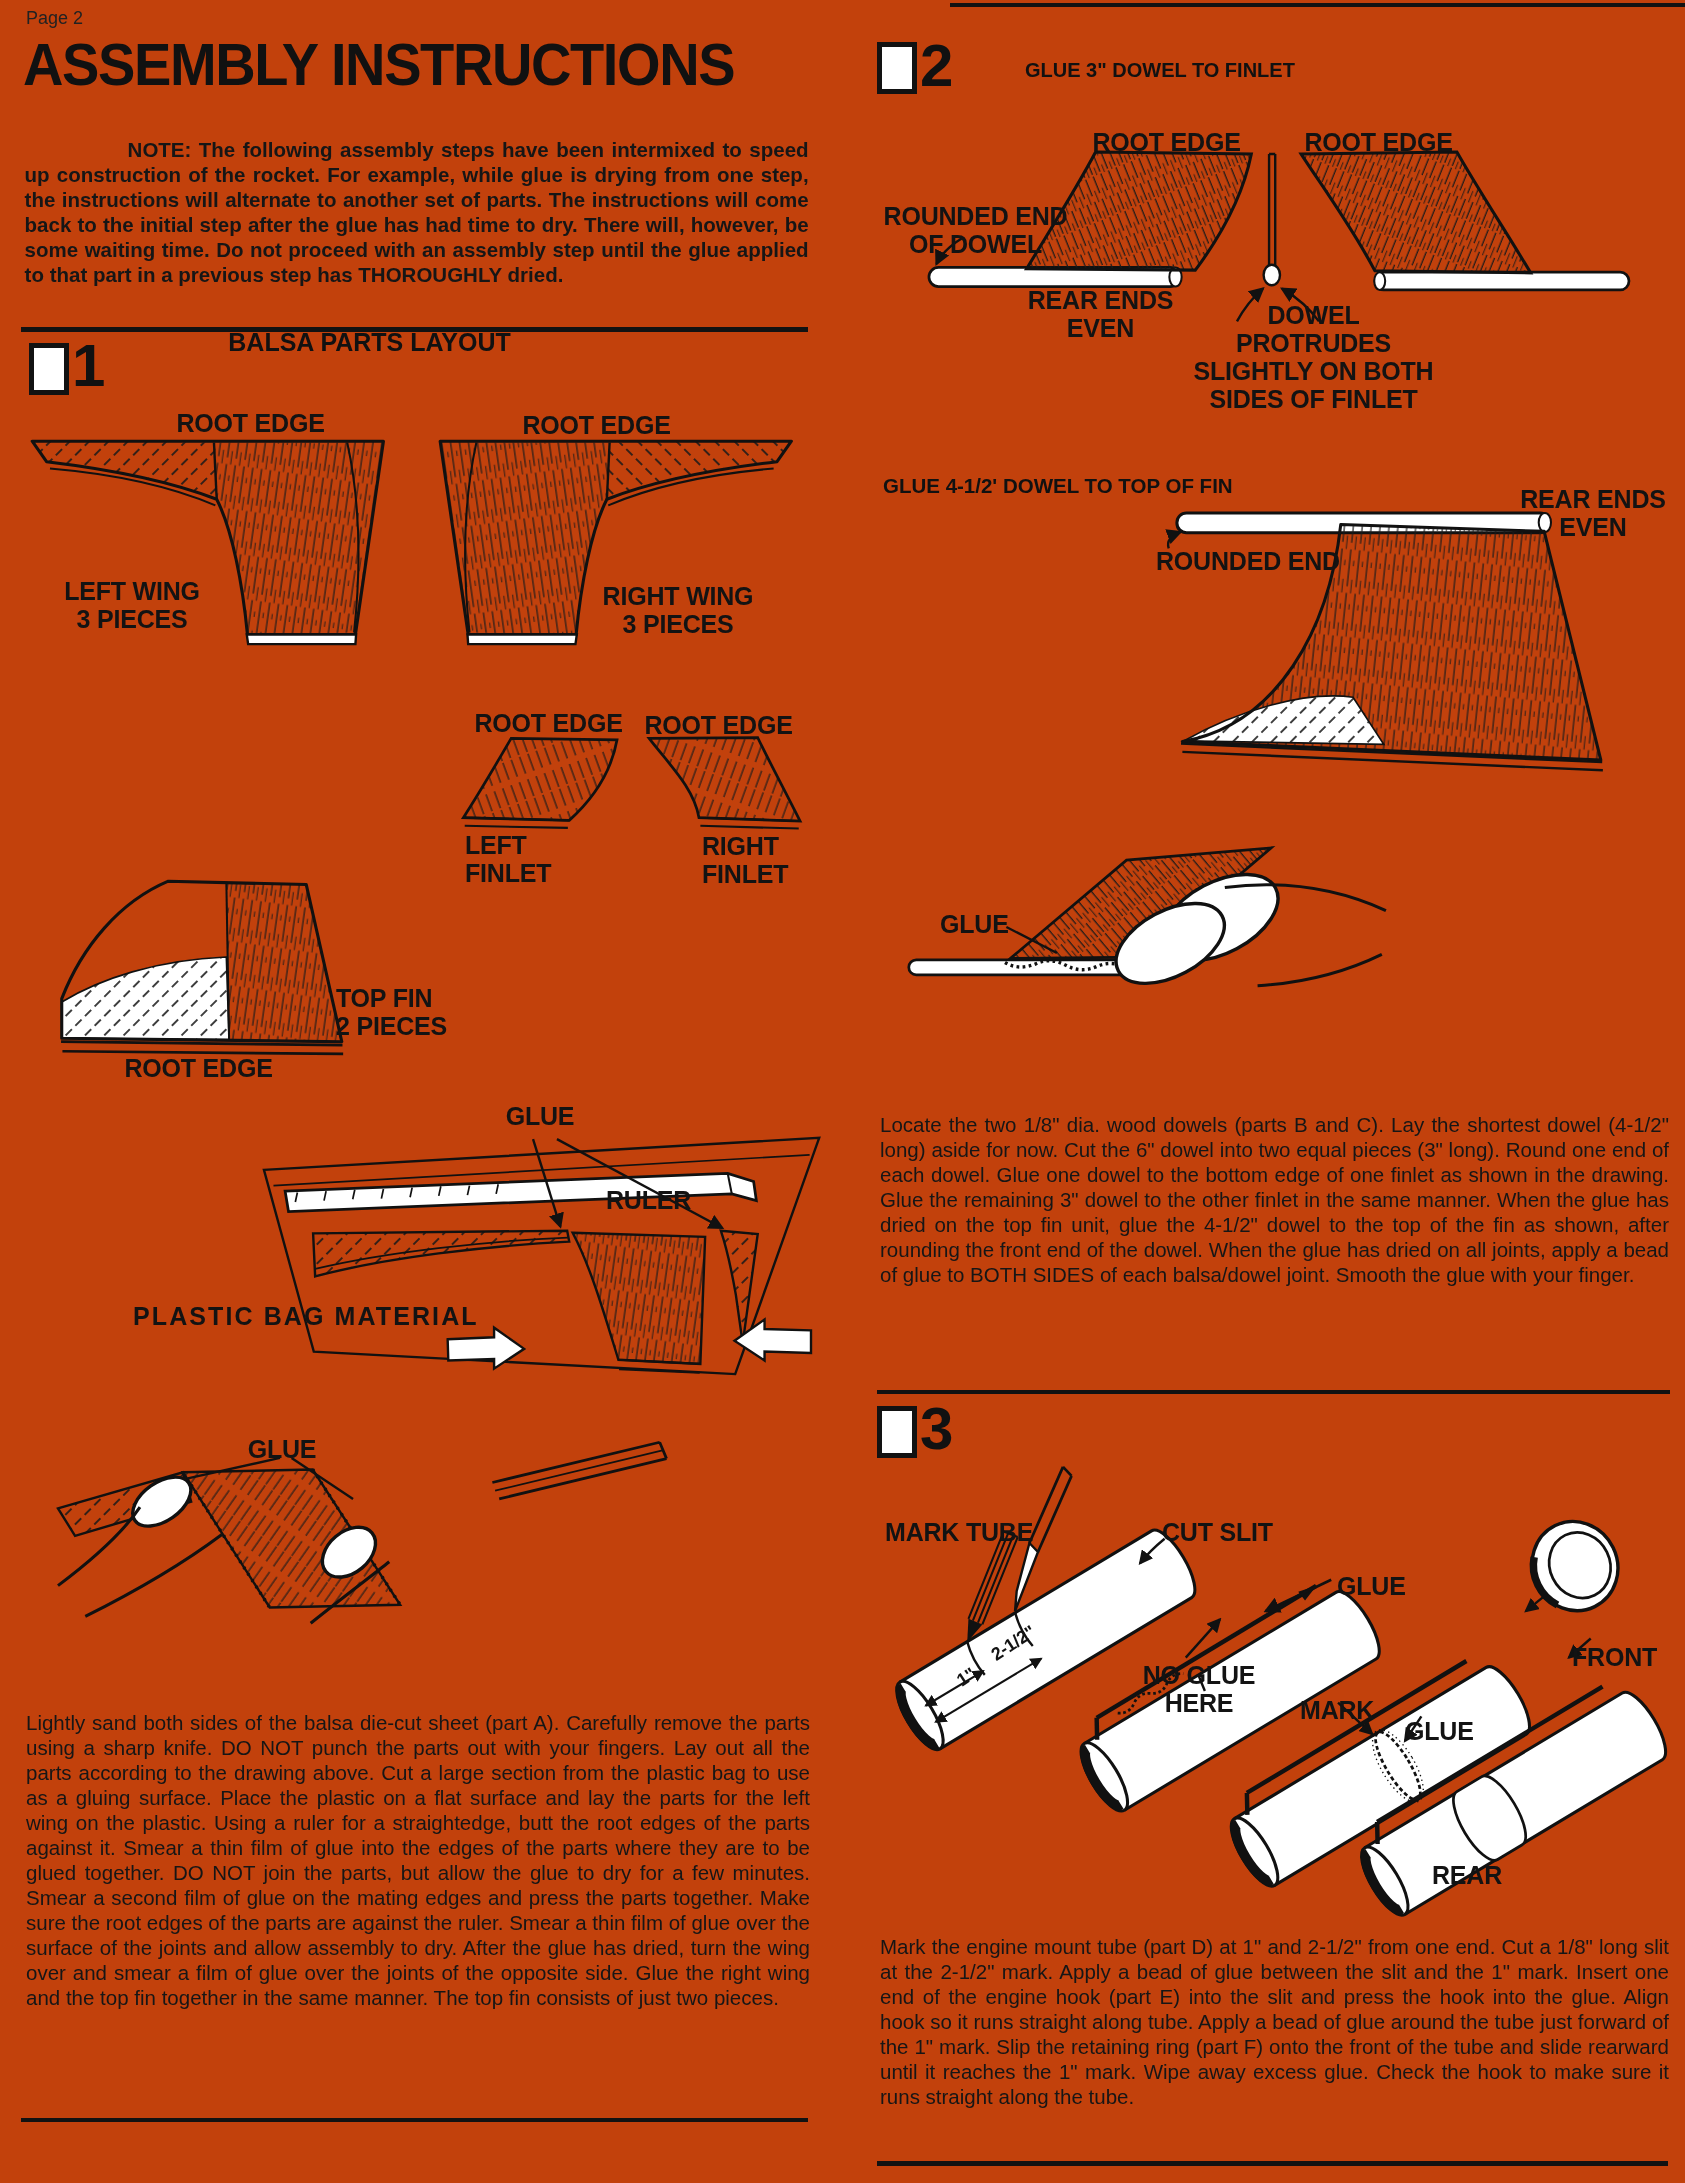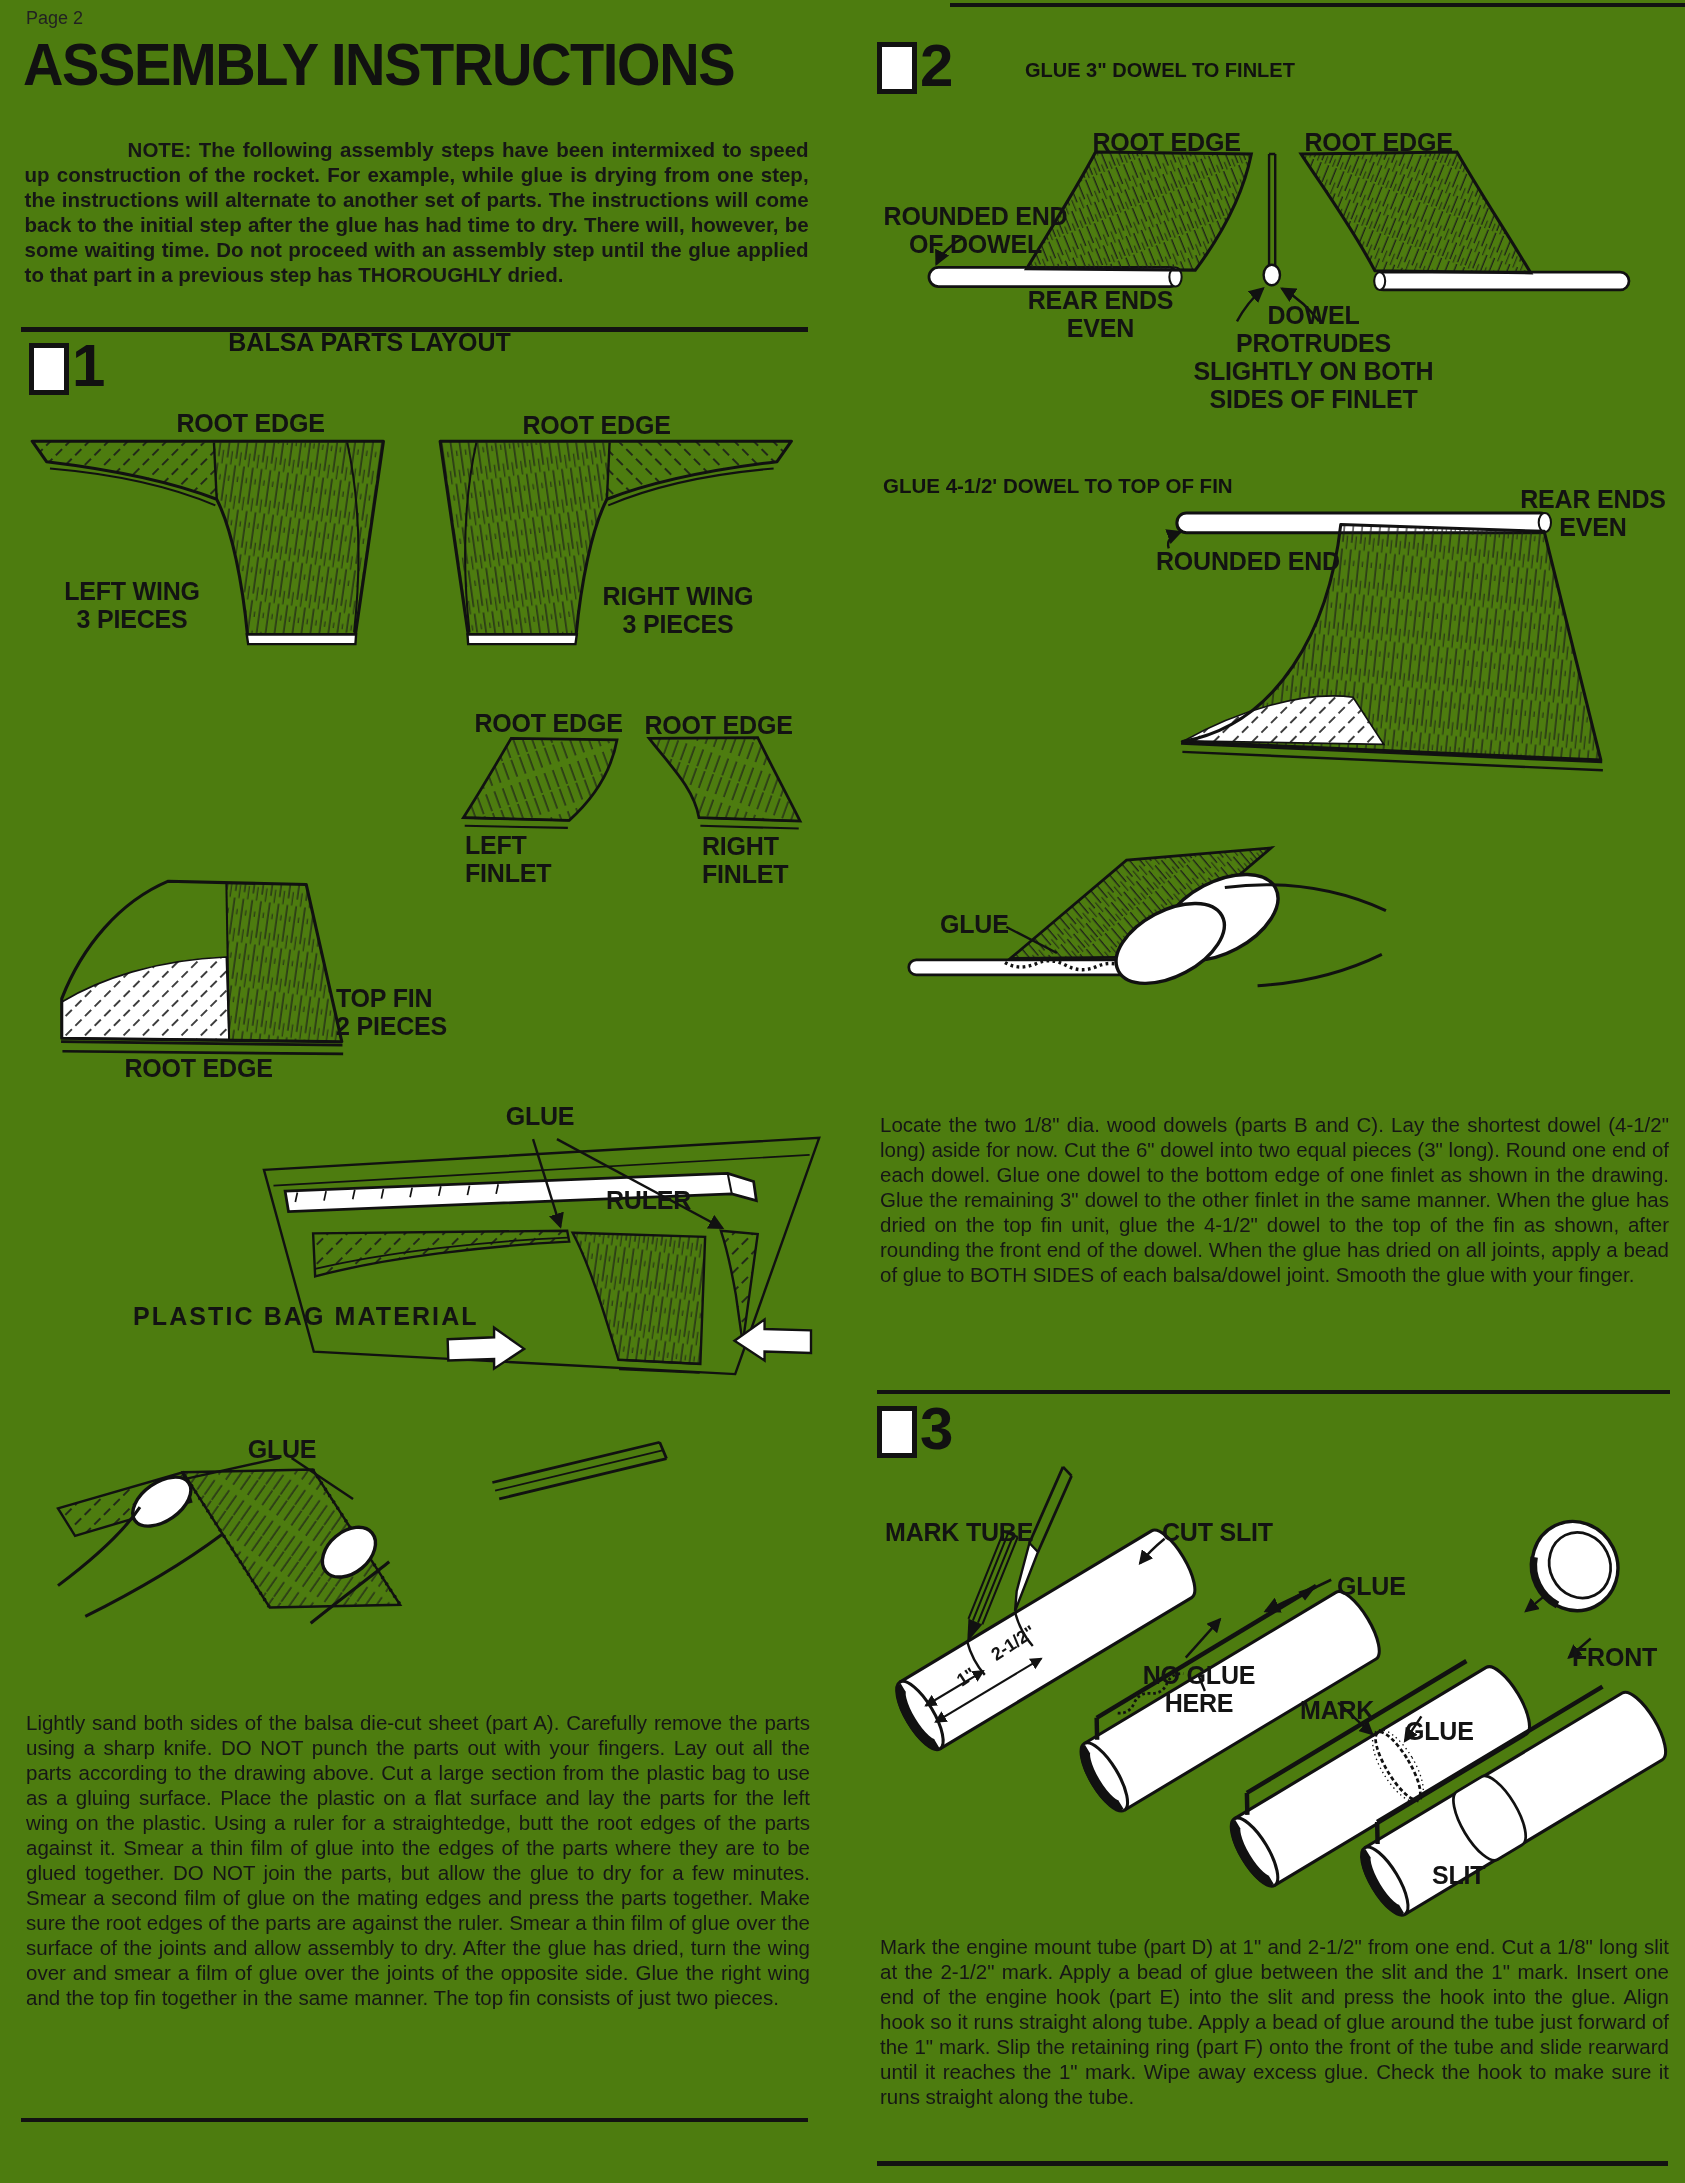--- a/index.html
+++ b/index.html
@@ -1,16 +1,16 @@
 <!DOCTYPE html>
 <html style="font-size:11px"><head>
 <meta charset="utf-8">
 <style>
   html,body{margin:0;padding:0;background:#888;}
-  #sheet{position:relative;width:1685px;height:2183px;background:#4d7c0f;color:#111;
+  #sheet{position:relative;width:1685px;height:2183px;background:#c2410c;color:#111;
          font-family:"Liberation Sans",sans-serif;overflow:hidden;}
   .lbl{position:absolute;font-weight:bold;font-size:25px;line-height:1.12;color:#131313;
        letter-spacing:-0.2px;}
   .ctr{text-align:center;}
   .nw{white-space:nowrap;}
   .para{position:absolute;font-size:20.5px;line-height:25px;text-align:justify;color:#161616;}
   .rule{position:absolute;background:#121212;}
   .stepbox{position:absolute;width:30px;height:42px;border:5.5px solid #121212;background:#fff;}
   .stepnum{position:absolute;font-size:60px;font-weight:bold;line-height:1;color:#111;}
   .hdg{position:absolute;font-weight:bold;color:#111;white-space:nowrap;}
@@ -350,19 +350,19 @@
   </svg>
   <div class="lbl nw" style="left:885px;top:1518px;">MARK TUBE</div>
   <div class="lbl nw" style="left:1162px;top:1518px;">CUT SLIT</div>
   <div class="lbl" style="left:1337px;top:1572px;width:82px;">GLUE</div>
   <div class="lbl dim nw" style="left:957px;top:1667px;transform:rotate(-33deg);">1"</div>
   <div class="lbl dim nw" style="left:989px;top:1633px;transform:rotate(-33deg);">2-1/2"</div>
   <div class="lbl ctr" style="left:1134px;top:1661px;width:130px;">NO GLUE HERE</div>
   <div class="lbl" style="left:1300px;top:1696px;width:96px;">MARK</div>
   <div class="lbl" style="left:1405px;top:1717px;width:82px;">GLUE</div>
   <div class="lbl nw" style="left:1572px;top:1643px;">FRONT</div>
-  <div class="lbl nw" style="left:1432px;top:1861px;">SLIT</div>
+  <div class="lbl nw" style="left:1432px;top:1861px;">REAR</div>
 
   <p class="para" style="left:880px;top:1913px;width:789px;">Mark the engine mount tube (part D) at 1" and 2-1/2" from one end. Cut a 1/8" long slit at the 2-1/2" mark. Apply a bead of glue between the slit and the 1" mark. Insert one end of the engine hook (part E) into the slit and press the hook into the glue. Align hook so it runs straight along tube. Apply a bead of glue around the tube just forward of the 1" mark. Slip the retaining ring (part F) onto the front of the tube and slide rearward until it reaches the 1" mark. Wipe away excess glue. Check the hook to make sure it runs straight along the tube.</p>
   <div class="rule" style="left:877px;top:2161px;width:791px;height:4.8px;"></div>
 
 </div>
 
 
 </body></html>

